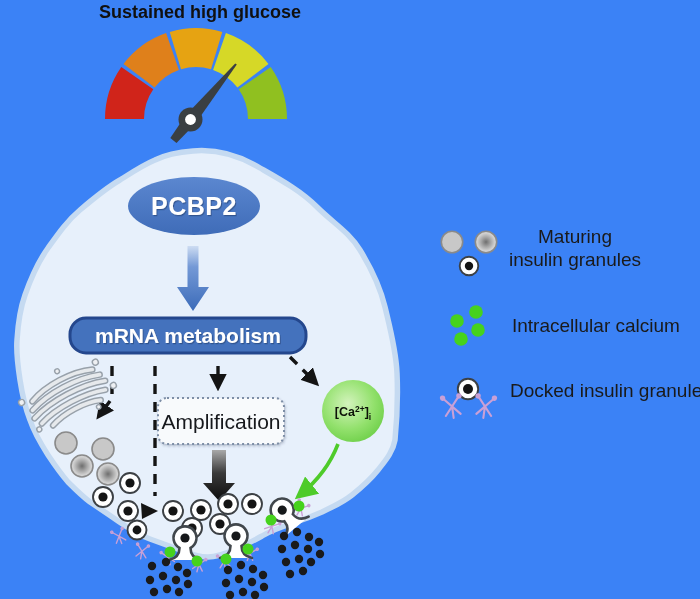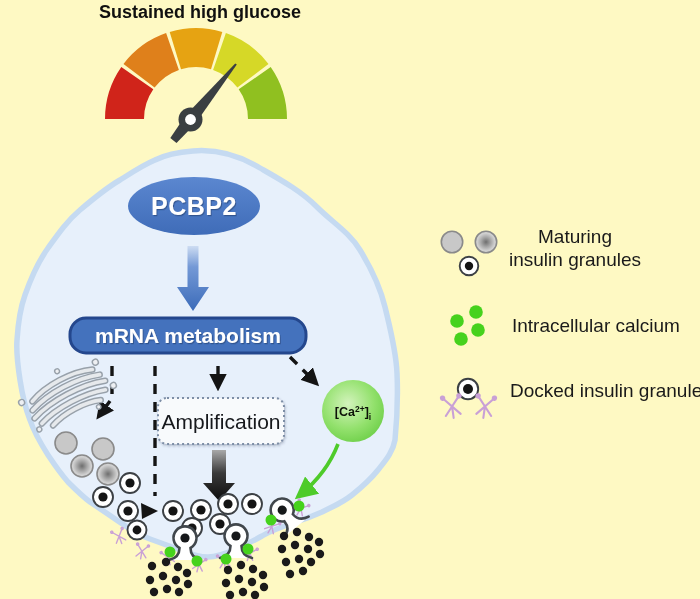--- a/index.html
+++ b/index.html
@@ -1,16 +1,16 @@
 <!DOCTYPE html>
 <html><head>
 <meta charset="utf-8">
 <style>
   html,body{margin:0;padding:0;background:#ffffff;}
-  .stage{width:700px;height:599px;position:relative;background:#fef9c3;overflow:hidden;}
+  .stage{width:700px;height:599px;position:relative;background:#3b82f6;overflow:hidden;}
   svg{display:block;}
   text{font-family:"Liberation Sans","DejaVu Sans",sans-serif;}
   .t-title{font-weight:bold;font-size:18px;fill:#101010;}
   .t-pcbp2{font-weight:bold;font-size:25px;fill:#ffffff;letter-spacing:.5px;}
   .t-mrna{font-weight:bold;font-size:21px;fill:#ffffff;}
   .t-amp{font-size:21px;fill:#16181c;}
   .t-ca{font-weight:bold;font-size:12.5px;fill:#0d1208;}
   .t-leg{font-size:19px;fill:#1a1a1a;}
   .dash{stroke:#141414;stroke-width:3.4;fill:none;stroke-dasharray:10 8;}
   .soliddark{stroke:#141414;stroke-width:3.4;fill:none;}

